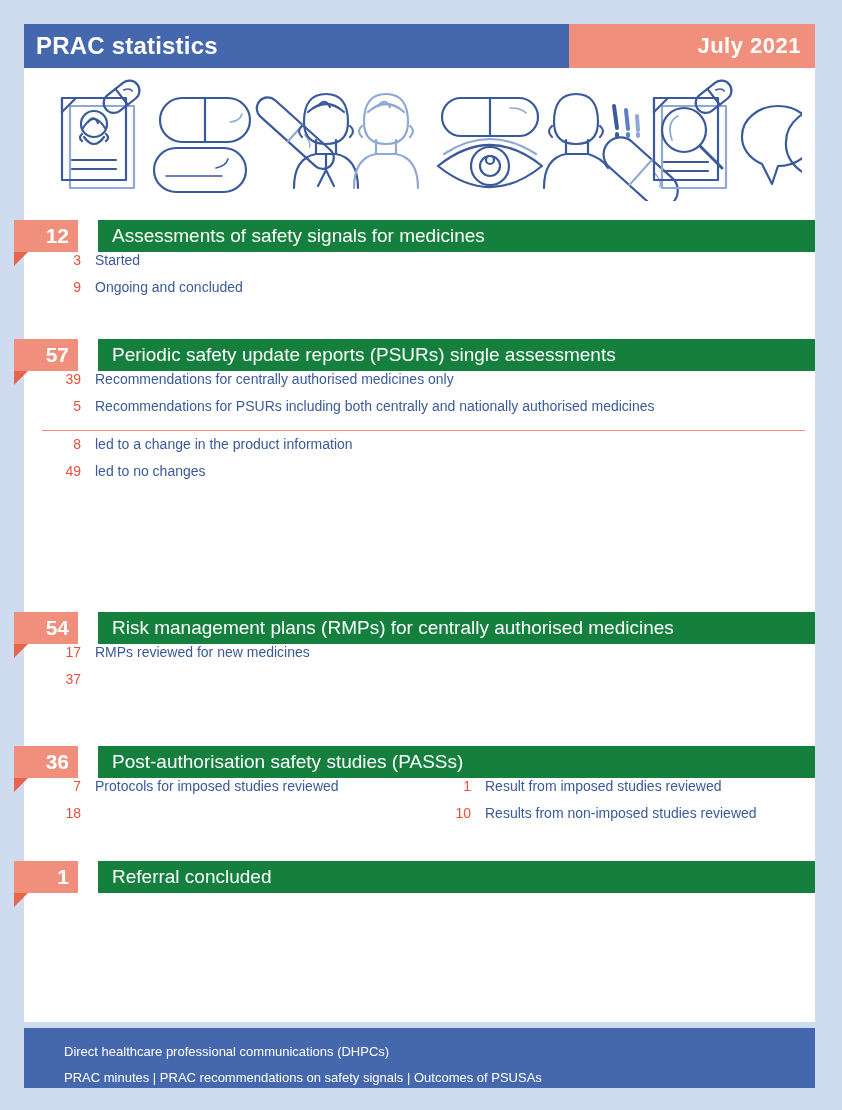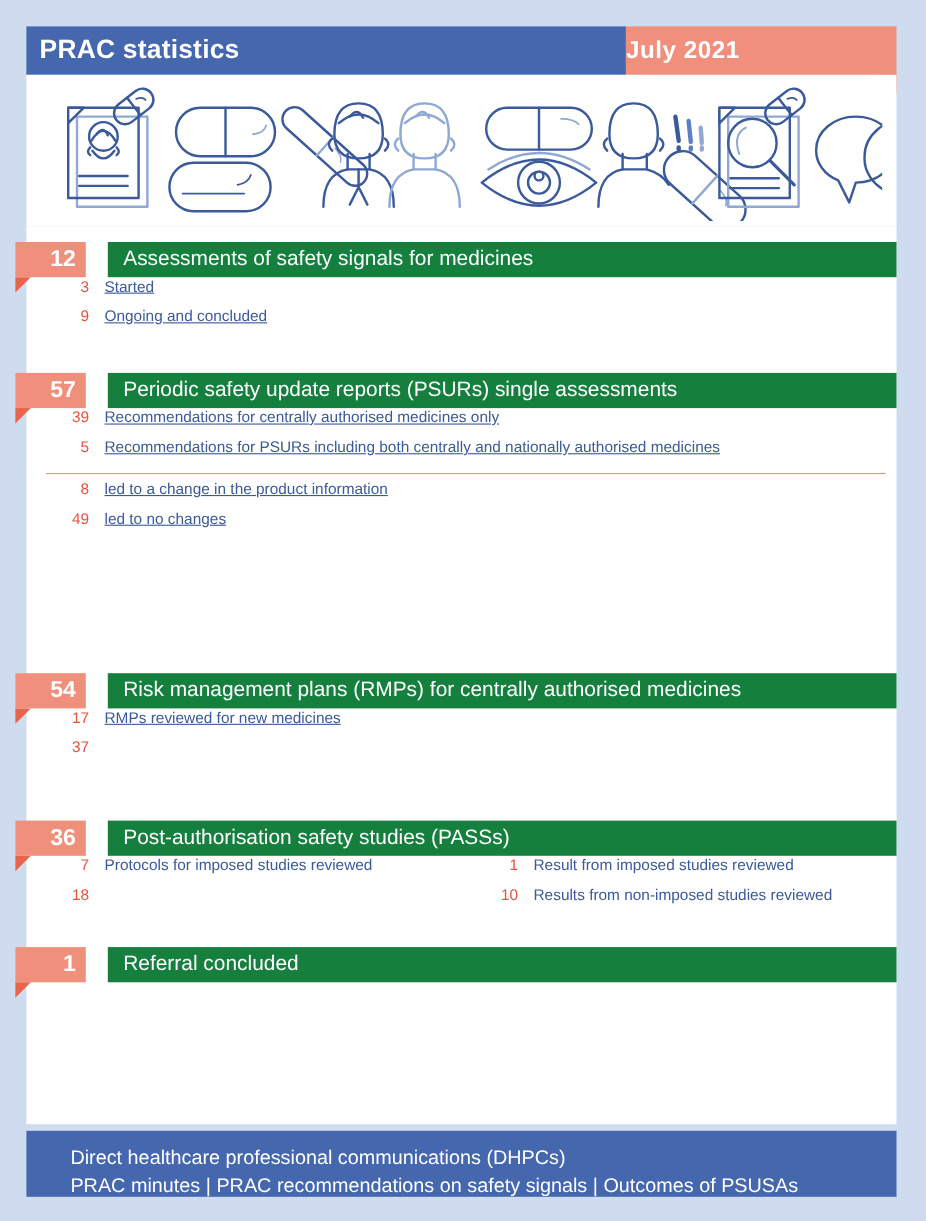--- a/index.html
+++ b/index.html
@@ -47,20 +47,21 @@
     height: 44px;
   }
   .header-date {
     background: #f0907c;
     color: #ffffff;
     font-size: 22px;
     font-weight: bold;
     letter-spacing: 0.5px;
     display: flex;
     align-items: center;
+    justify-content: flex-end;
     padding-right: 14px;
     box-sizing: border-box;
     width: 246px;
     height: 44px;
     position: relative;
   }
   .header-fold {
     position: absolute;
     right: 0;
     top: 44px;
@@ -168,21 +169,20 @@
     text-align: right;
     color: #e8513b;
     font-size: 14px;
     flex: none;
   }
   .row .lbl {
     padding-left: 14px;
     color: #3a5a9b;
     font-size: 14px;
     white-space: nowrap;
-    text-decoration: underline;
   }
   .row2 {
     display: flex;
     align-items: baseline;
     height: 27px;
   }
   .col-a { display: flex; align-items: baseline; width: 390px; flex: none; }
   .col-b { display: flex; align-items: baseline; }
   .col-a .num, .col-b .num {
     width: 57px;
@@ -211,21 +211,21 @@
     left: 24px;
     top: 1028px;
     width: 791px;
     height: 60px;
     background: #4567ae;
     color: #ffffff;
     box-sizing: border-box;
     padding: 11px 0 0 40px;
   }
   .footer-line {
-    font-size: 18px;
+    font-size: 13px;
     line-height: 26px;
     color: #ffffff;
     white-space: nowrap;
   }
 </style>
 </head>
 <body>
 
 <div id="page">
 

